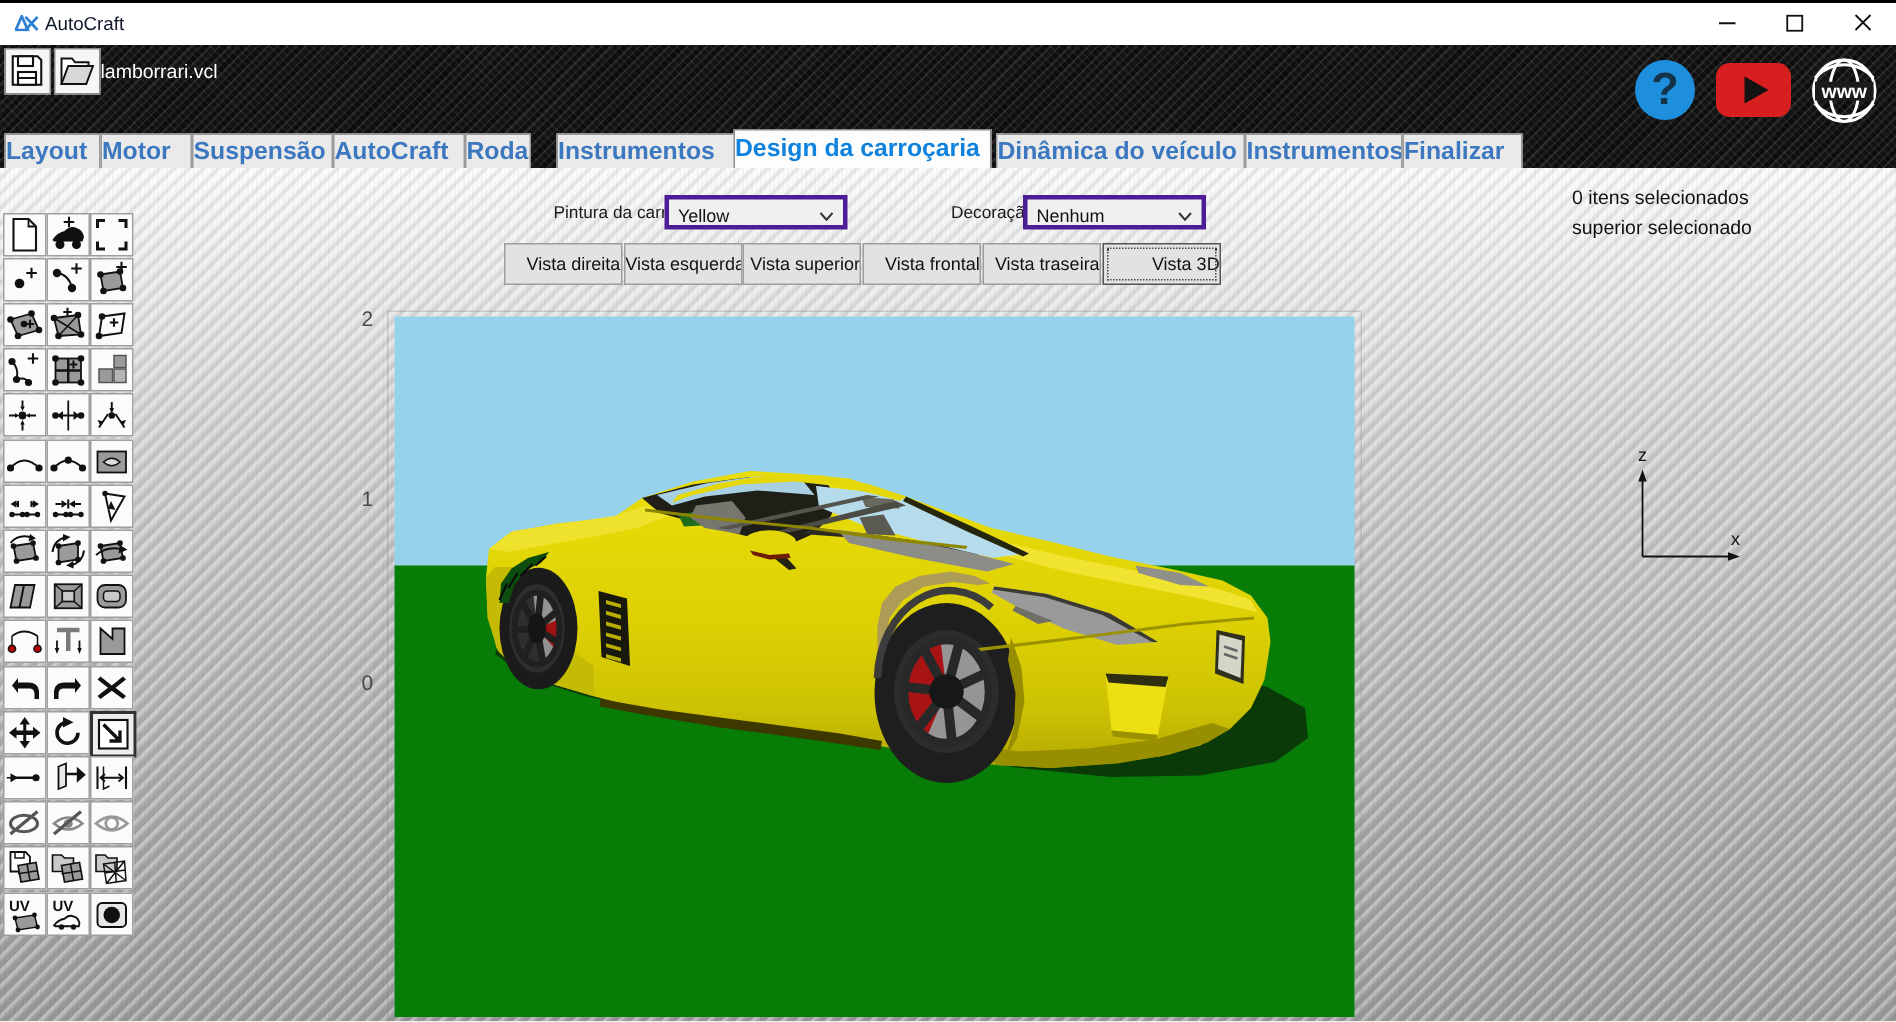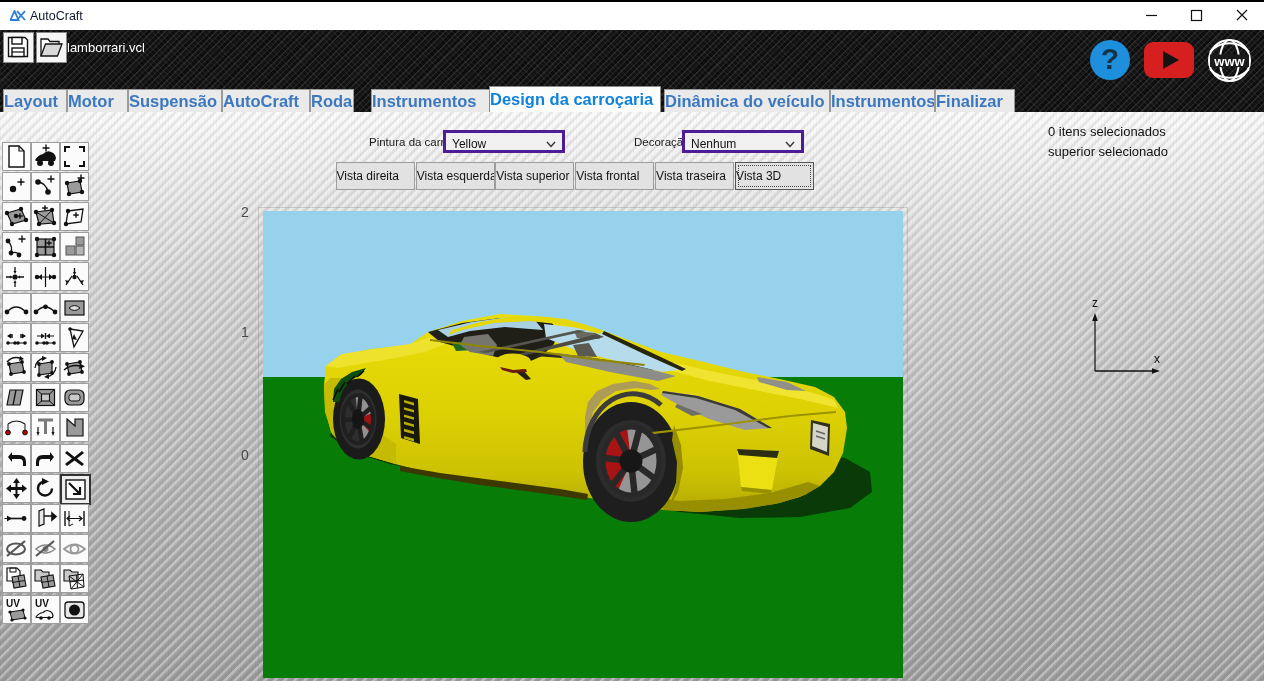--- a/index.html
+++ b/index.html
@@ -22,21 +22,21 @@
 #content{left:0;top:112px;width:1264px;height:569px;
  background:
   repeating-linear-gradient(90deg, rgba(0,0,0,0.025) 0 1px, rgba(0,0,0,0) 1px 3px),
   repeating-linear-gradient(135deg, rgba(255,255,255,0.32) 0px, rgba(255,255,255,0.32) 1.5px, rgba(255,255,255,0) 3.2px, rgba(100,100,100,0.13) 4.8px, rgba(100,100,100,0.13) 5.8px, rgba(255,255,255,0) 7px),
   linear-gradient(180deg,#fafafa 0%,#ededed 10%,#d3d3d3 30%,#bbbbbb 55%,#a9a9a9 78%,#9c9c9c 100%);}
 .tbtn{width:27px;height:27px;background:#fbfbfb;border:1px solid #9f9f9f;box-sizing:content-box;}
 .lbl{font-size:11.5px;color:#1a1a1a;white-space:nowrap;}
 .combo{height:23px;background:#f0f0f0;border:3px solid #4c1d95;box-sizing:border-box;font-size:12px;color:#111;}
 .combo span{position:absolute;left:6px;top:4px;}
 .vbtn{top:162px;height:28px;background:#e2e2e2;border:1px solid #9d9d9d;box-sizing:border-box;
- font-size:12px;color:#111;text-align:left;line-height:26px;white-space:nowrap;overflow:hidden;}
+ font-size:12px;color:#111;text-align:right;line-height:26px;white-space:nowrap;overflow:hidden;}
 .rtext{font-size:13px;color:#111;}
 #viewport{left:263px;top:211px;width:640px;height:467px;background:#97d2ec;}
 #ground{left:0px;top:166px;width:640px;height:301px;background:#077c07;}
 .ruler{font-size:14px;color:#4a4a4a;}
 </style></head><body>
 <div id="app">
 
 <div class="abs" id="titlebar"></div>
 <svg class="abs" style="left:10px;top:10px" width="16" height="11" viewBox="0 0 16 11">
 <path d="M0.5 10 L4.5 0.8 L8.5 10 Z" fill="none" stroke="#2e7fd6" stroke-width="1.8"></path>

